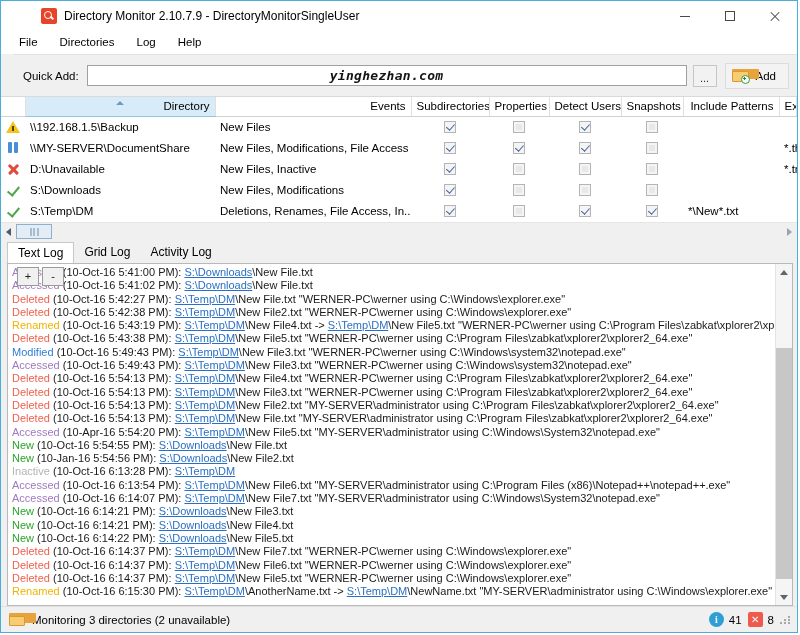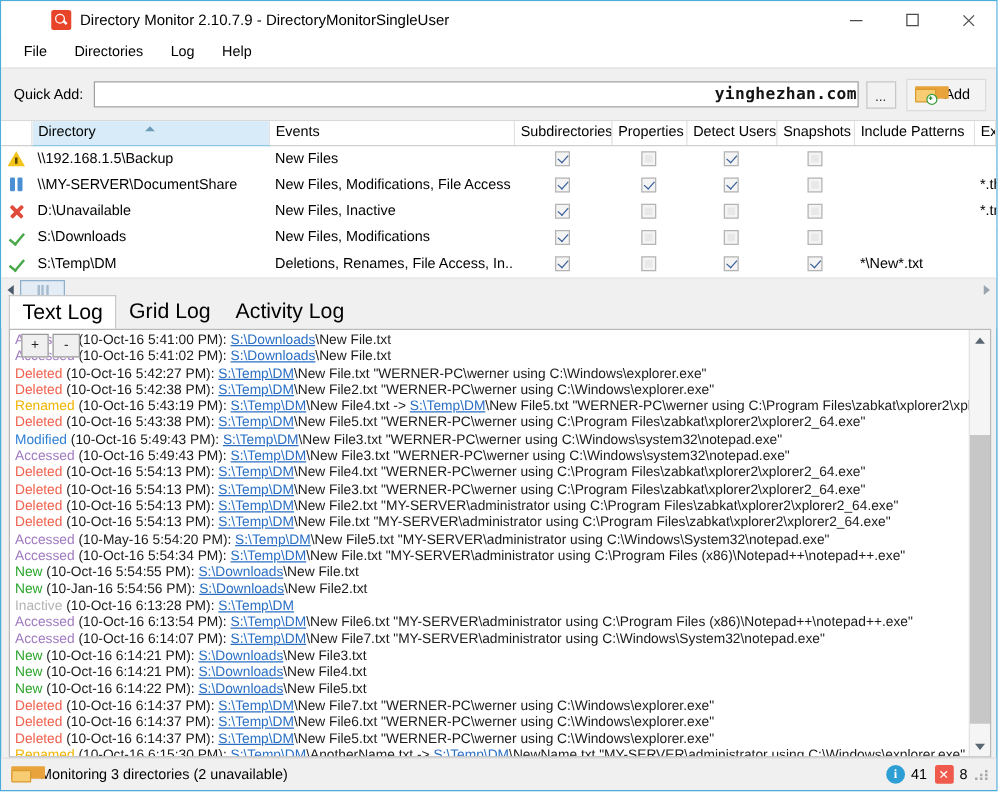--- a/index.html
+++ b/index.html
@@ -95,37 +95,39 @@
   
   .toolbar {
     height: 42px;
     background: #f0f0f0;
     border-top: 1px solid #e2e2e2;
     display: flex;
     align-items: center;
     padding: 0 6px;
     flex: 0 0 auto;
     box-sizing: border-box;
+    margin-left: 12px;
   }
   .qa-label {
     font-size: 11.5px;
     margin-left: 4px;
     margin-right: 8px;
     white-space: nowrap;
   }
   .qa-input {
     flex: 1 1 auto;
     height: 21px;
     background: #ffffff;
     border: 1px solid #a0a0a0;
     box-sizing: border-box;
     display: flex;
     align-items: center;
-    justify-content: flex-end;
+    justify-content: center;
     position: relative;
+    font-style: italic;
   }
   .qa-watermark {
     font-family: "DejaVu Sans Mono", monospace;
     font-size: 13px;
     font-weight: bold;
     color: #141414;
     letter-spacing: 0.3px;
   }
   .btn-dots {
     width: 24px; height: 22px;
@@ -187,21 +189,21 @@
     width: 100%;
     border-collapse: collapse;
     table-layout: fixed;
     font-size: 11.5px;
   }
   table.dirgrid th {
     background: #ffffff;
     border-right: 1px solid #e0e0e0;
     border-bottom: 1px solid #d0d0d0;
     font-weight: normal;
-    text-align: left;
+    text-align: right;
     padding: 3px 5px 4px 5px;
     height: 17px;
     color: #000;
     white-space: nowrap;
     overflow: hidden;
     position: relative;
     box-sizing: border-box;
   }
   table.dirgrid th.sorted {
     background: #d7ecf8;
@@ -326,21 +328,21 @@
   .tabs {
     height: 23px;
     background: #f0f0f0;
     display: flex;
     align-items: flex-end;
     padding-left: 6px;
     flex: 0 0 auto;
   }
   .tab {
     padding: 3px 10px 4px 10px;
-    font-size: 17px;
+    font-size: 12px;
     white-space: nowrap;
   }
   .tab.active {
     background: #ffffff;
     border: 1px solid #c8c8c8;
     border-bottom: none;
     position: relative;
     top: 1px;
   }
 
@@ -643,22 +645,21 @@
           <div class="logline"><span class="ev ev-deleted">Deleted </span><span class="ts">(10-Oct-16 5:42:27 PM): </span><span class="lnk">S:\Temp\DM</span><span class="rest">\New File.txt "WERNER-PC\werner using C:\Windows\explorer.exe"</span></div>
           <div class="logline"><span class="ev ev-deleted">Deleted </span><span class="ts">(10-Oct-16 5:42:38 PM): </span><span class="lnk">S:\Temp\DM</span><span class="rest">\New File2.txt "WERNER-PC\werner using C:\Windows\explorer.exe"</span></div>
           <div class="logline"><span class="ev ev-renamed">Renamed </span><span class="ts">(10-Oct-16 5:43:19 PM): </span><span class="lnk">S:\Temp\DM</span><span class="rest">\New File4.txt -&gt; </span><span class="lnk">S:\Temp\DM</span><span class="rest">\New File5.txt "WERNER-PC\werner using C:\Program Files\zabkat\xplorer2\xplorer2_64.exe"</span></div>
           <div class="logline"><span class="ev ev-deleted">Deleted </span><span class="ts">(10-Oct-16 5:43:38 PM): </span><span class="lnk">S:\Temp\DM</span><span class="rest">\New File5.txt "WERNER-PC\werner using C:\Program Files\zabkat\xplorer2\xplorer2_64.exe"</span></div>
           <div class="logline"><span class="ev ev-modified">Modified </span><span class="ts">(10-Oct-16 5:49:43 PM): </span><span class="lnk">S:\Temp\DM</span><span class="rest">\New File3.txt "WERNER-PC\werner using C:\Windows\system32\notepad.exe"</span></div>
           <div class="logline"><span class="ev ev-accessed">Accessed </span><span class="ts">(10-Oct-16 5:49:43 PM): </span><span class="lnk">S:\Temp\DM</span><span class="rest">\New File3.txt "WERNER-PC\werner using C:\Windows\system32\notepad.exe"</span></div>
           <div class="logline"><span class="ev ev-deleted">Deleted </span><span class="ts">(10-Oct-16 5:54:13 PM): </span><span class="lnk">S:\Temp\DM</span><span class="rest">\New File4.txt "WERNER-PC\werner using C:\Program Files\zabkat\xplorer2\xplorer2_64.exe"</span></div>
           <div class="logline"><span class="ev ev-deleted">Deleted </span><span class="ts">(10-Oct-16 5:54:13 PM): </span><span class="lnk">S:\Temp\DM</span><span class="rest">\New File3.txt "WERNER-PC\werner using C:\Program Files\zabkat\xplorer2\xplorer2_64.exe"</span></div>
           <div class="logline"><span class="ev ev-deleted">Deleted </span><span class="ts">(10-Oct-16 5:54:13 PM): </span><span class="lnk">S:\Temp\DM</span><span class="rest">\New File2.txt "MY-SERVER\administrator using C:\Program Files\zabkat\xplorer2\xplorer2_64.exe"</span></div>
           <div class="logline"><span class="ev ev-deleted">Deleted </span><span class="ts">(10-Oct-16 5:54:13 PM): </span><span class="lnk">S:\Temp\DM</span><span class="rest">\New File.txt "MY-SERVER\administrator using C:\Program Files\zabkat\xplorer2\xplorer2_64.exe"</span></div>
-          <div class="logline"><span class="ev ev-accessed">Accessed </span><span class="ts">(10-May-16 5:54:20 PM): </span><span class="lnk">S:\Temp\DM</span><span class="rest">\New File5.txt "MY-SERVER\administrator using C:\Windows\System32\notepad.exe"</span></div>
-          <div class="logline"><span class="ev ev-accessed">Accessed </span><span class="ts">(10-Oct-16 5:54:34 PM): </span><span class="lnk">S:\Temp\DM</span><span class="rest">\New File.txt "MY-SERVER\administrator using C:\Program Files (x86)\Notepad++\notepad++.exe"</span></div>
+          <div class="logline"><span class="ev ev-accessed">Accessed </span><span class="ts">(10-Apr-16 5:54:20 PM): </span><span class="lnk">S:\Temp\DM</span><span class="rest">\New File5.txt "MY-SERVER\administrator using C:\Windows\System32\notepad.exe"</span></div>
           <div class="logline"><span class="ev ev-new">New </span><span class="ts">(10-Oct-16 5:54:55 PM): </span><span class="lnk">S:\Downloads</span><span class="rest">\New File.txt</span></div>
           <div class="logline"><span class="ev ev-new">New </span><span class="ts">(10-Jan-16 5:54:56 PM): </span><span class="lnk">S:\Downloads</span><span class="rest">\New File2.txt</span></div>
           <div class="logline"><span class="ev ev-inactive">Inactive </span><span class="ts">(10-Oct-16 6:13:28 PM): </span><span class="lnk">S:\Temp\DM</span><span class="rest"></span></div>
           <div class="logline"><span class="ev ev-accessed">Accessed </span><span class="ts">(10-Oct-16 6:13:54 PM): </span><span class="lnk">S:\Temp\DM</span><span class="rest">\New File6.txt "MY-SERVER\administrator using C:\Program Files (x86)\Notepad++\notepad++.exe"</span></div>
           <div class="logline"><span class="ev ev-accessed">Accessed </span><span class="ts">(10-Oct-16 6:14:07 PM): </span><span class="lnk">S:\Temp\DM</span><span class="rest">\New File7.txt "MY-SERVER\administrator using C:\Windows\System32\notepad.exe"</span></div>
           <div class="logline"><span class="ev ev-new">New </span><span class="ts">(10-Oct-16 6:14:21 PM): </span><span class="lnk">S:\Downloads</span><span class="rest">\New File3.txt</span></div>
           <div class="logline"><span class="ev ev-new">New </span><span class="ts">(10-Oct-16 6:14:21 PM): </span><span class="lnk">S:\Downloads</span><span class="rest">\New File4.txt</span></div>
           <div class="logline"><span class="ev ev-new">New </span><span class="ts">(10-Oct-16 6:14:22 PM): </span><span class="lnk">S:\Downloads</span><span class="rest">\New File5.txt</span></div>
           <div class="logline"><span class="ev ev-deleted">Deleted </span><span class="ts">(10-Oct-16 6:14:37 PM): </span><span class="lnk">S:\Temp\DM</span><span class="rest">\New File7.txt "WERNER-PC\werner using C:\Windows\explorer.exe"</span></div>
           <div class="logline"><span class="ev ev-deleted">Deleted </span><span class="ts">(10-Oct-16 6:14:37 PM): </span><span class="lnk">S:\Temp\DM</span><span class="rest">\New File6.txt "WERNER-PC\werner using C:\Windows\explorer.exe"</span></div>

